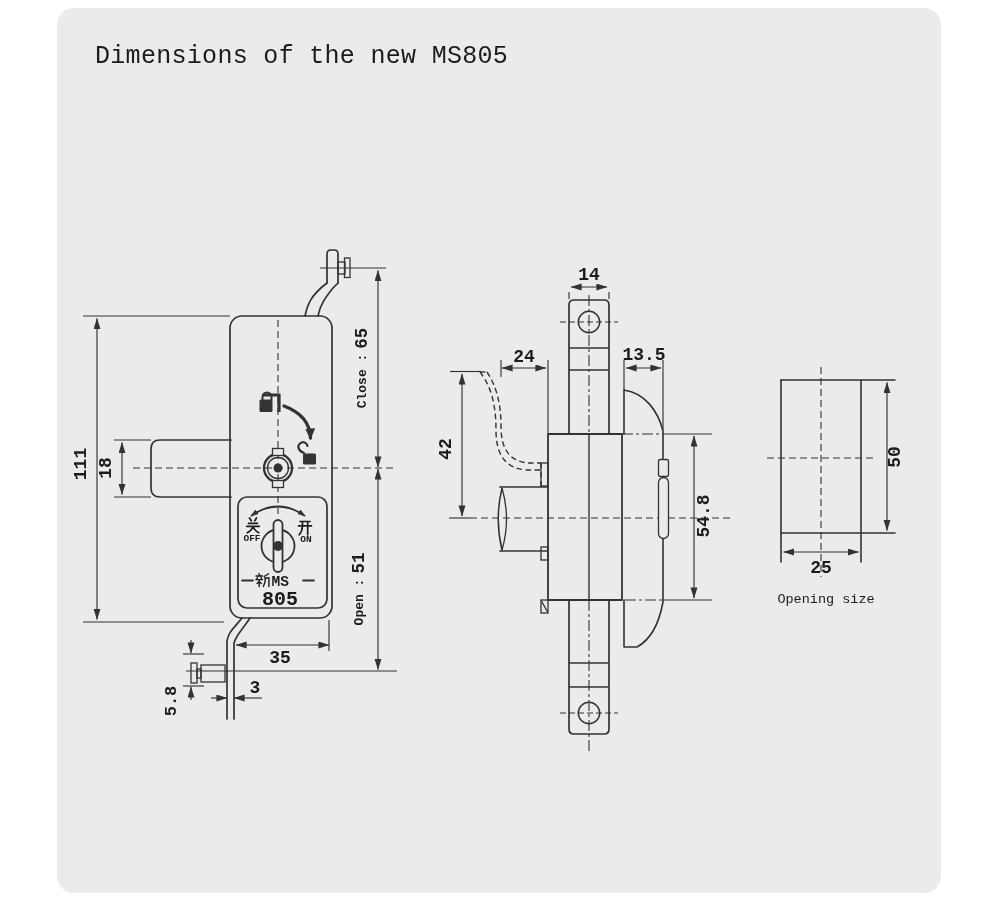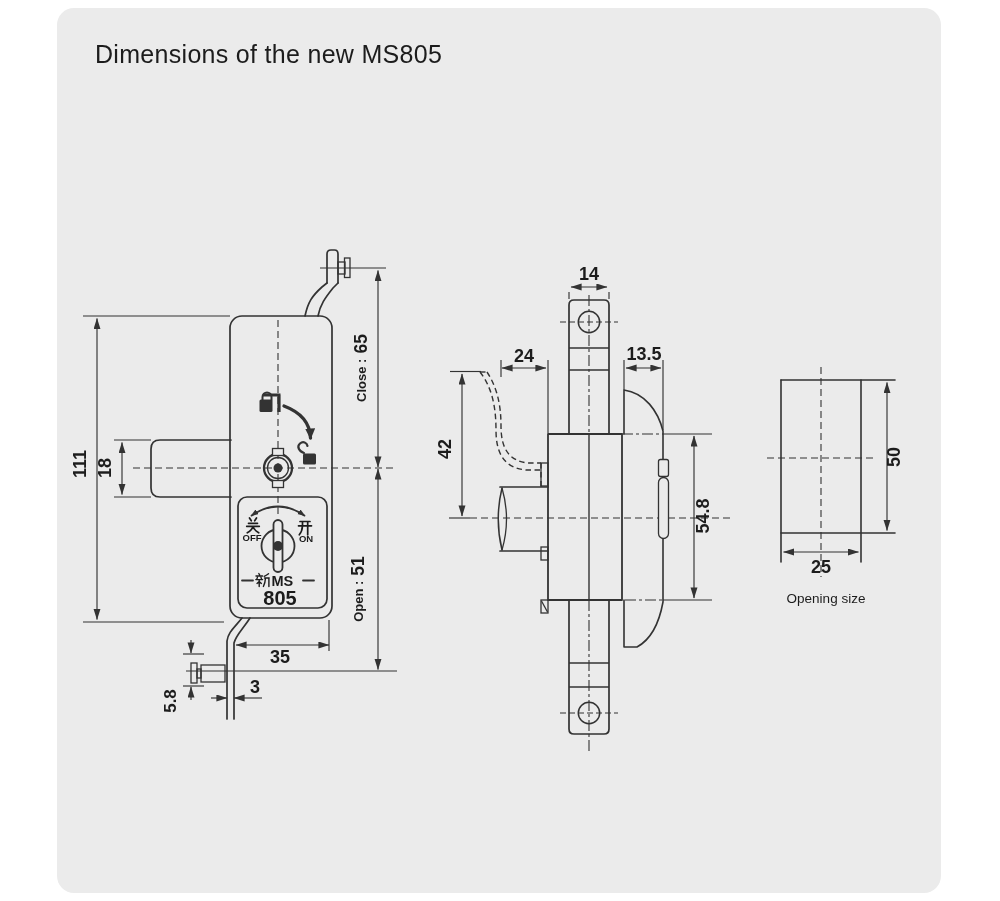--- a/index.html
+++ b/index.html
@@ -1,19 +1,19 @@
 <!DOCTYPE html>
 <html style="--bg: #ffffff; --panel: #ebebeb; --line: #333333; --ink: #1c1c1c;"><head>
 <meta charset="utf-8">
 <style>
   :root{
     --bg:#ffffff; --panel:#ebebeb; --line:#333333; --ink:#1c1c1c;
   }
   html,body{margin:0;padding:0;background:var(--bg);}
-  .stage{position:relative;width:1000px;height:901px;background:var(--bg);font-family:Liberation Sans, sans-serif;border-radius:15px;}
+  .stage{position:relative;width:1000px;height:901px;background:var(--bg);font-family:Liberation Mono, monospace;border-radius:15px;}
   svg{display:block}
   .panel{fill:var(--panel);}
   .ol{stroke:var(--line);stroke-width:1.7;fill:none;stroke-linecap:round;stroke-linejoin:round;}
   .th{stroke:var(--line);stroke-width:1.3;fill:none;}
   .dim{stroke:var(--line);stroke-width:1.15;fill:none;}
   .cl{stroke:var(--line);stroke-width:1.1;fill:none;stroke-dasharray:7 4;}
   .cdot{stroke:var(--line);stroke-width:1.1;fill:none;stroke-dasharray:11 3 3 3;}
   .hid{stroke:var(--line);stroke-width:1.4;fill:none;stroke-dasharray:5.5 3.5;stroke-linecap:butt;}
   .mk{fill:var(--line);}
   .solidfill{fill:var(--line);stroke:none;}

